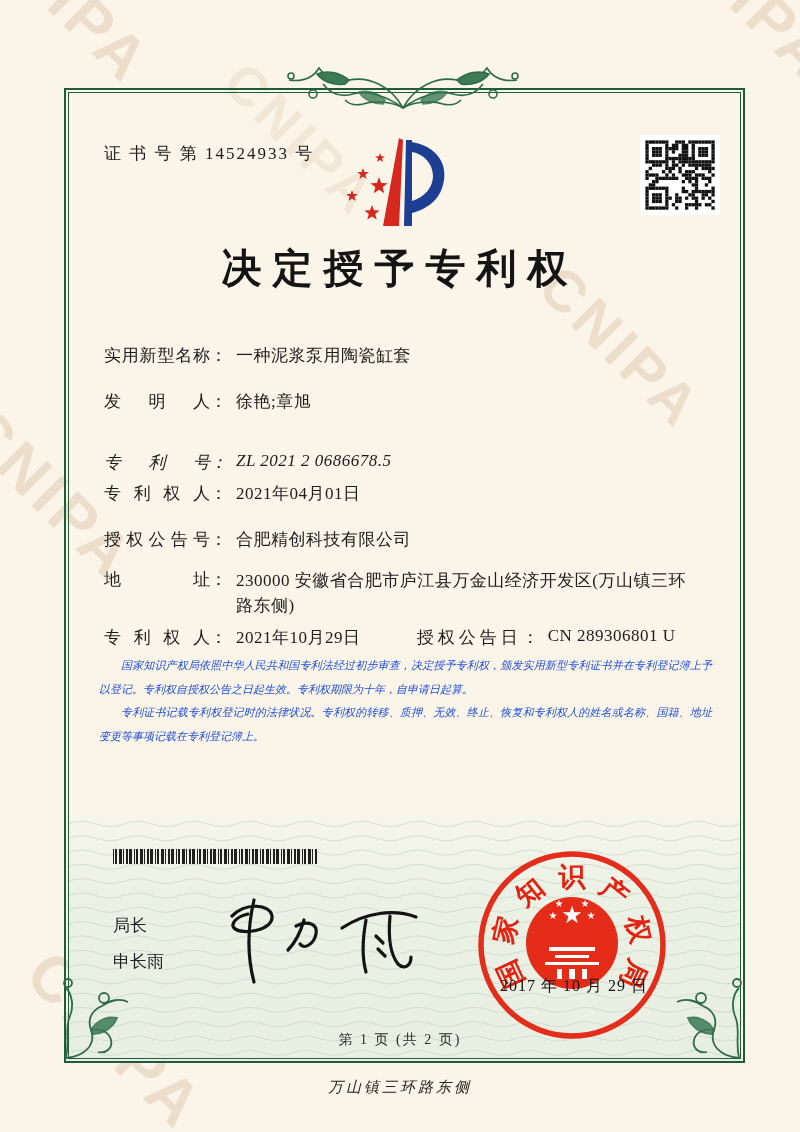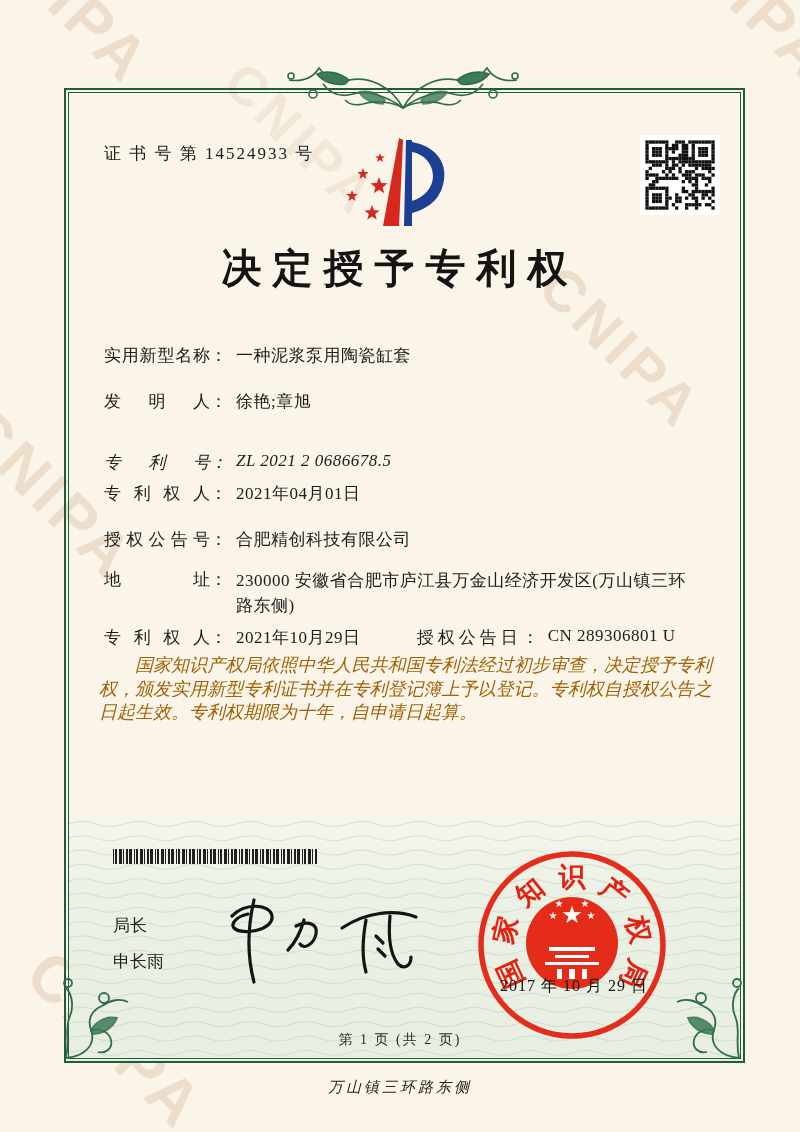--- a/index.html
+++ b/index.html
@@ -22,22 +22,22 @@
   .qrbox{position:absolute;left:640px;top:135px;width:80px;height:80px;background:#fff;z-index:3;}
   .logo{position:absolute;left:336px;top:130px;z-index:3;}
   
   .row{position:absolute;left:104px;font-size:17px;white-space:nowrap;z-index:3;}
   .flabel{display:inline-block;width:106px;text-align:justify;text-align-last:justify;vertical-align:top;}
   .colon{display:inline-block;vertical-align:top;margin-right:9px;}
   .fval{display:inline-block;vertical-align:top;letter-spacing:.5px;}
   .fval.wrap{max-width:456px;white-space:normal;line-height:25px;}
   .pair2{margin-left:52px;}
   
-  .paras{position:absolute;left:99px;top:654px;width:613px;font-size:18px;line-height:23.6px;
-         text-align:justify;color:#a16207;font-style:italic;z-index:3;}
+  .paras{position:absolute;left:99px;top:654px;width:613px;font-size:11px;line-height:23.6px;
+         text-align:justify;color:#1d4ed8;font-style:italic;z-index:3;}
   .paras p{margin:0;text-indent:2em;}
   
   .barcode{position:absolute;left:113px;top:849px;width:207px;height:15px;display:flex;align-items:stretch;z-index:3;}
   .barcode i{display:block;background:#20201e;}
   .barcode s{display:block;}
   
   .signer{position:absolute;left:113px;top:914px;font-family:Liberation Mono, monospace;
           font-size:17px;color:#222;z-index:3;}
   .signer div{margin-bottom:13px;}
   .sig{position:absolute;left:218px;top:886px;z-index:3;}
@@ -400,20 +400,21 @@
   <span class="flabel">地址</span><span class="colon">：</span><span class="fval wrap">230000 安徽省合肥市庐江县万金山经济开发区(万山镇三环路东侧)</span>
 </div>
 <div class="row" style="top:626px;">
   <span class="flabel">专利权人</span><span class="colon">：</span><span class="fval">2021年10月29日</span>
   <span class="pair2"></span>
   <span style="letter-spacing:4px;">授权公告日</span><span class="colon">：</span><span class="fval">CN 289306801 U</span>
 </div>
 
 <div class="paras">
   <p>国家知识产权局依照中华人民共和国专利法经过初步审查，决定授予专利权，颁发实用新型专利证书并在专利登记簿上予以登记。专利权自授权公告之日起生效。专利权期限为十年，自申请日起算。</p>
+  <p>专利证书记载专利权登记时的法律状况。专利权的转移、质押、无效、终止、恢复和专利权人的姓名或名称、国籍、地址变更等事项记载在专利登记簿上。</p>
 </div>
 
 <div class="barcode" id="barcode">
     <i style="width: 1px;"></i>
     <s style="width: 1px;"></s>
     <i style="width: 2px;"></i>
     <s style="width: 2px;"></s>
     <i style="width: 3px;"></i>
     <s style="width: 1px;"></s>
     <i style="width: 1px;"></i>

